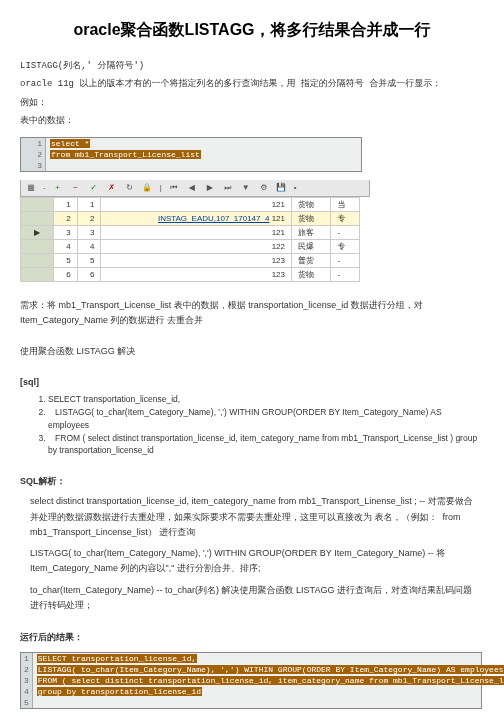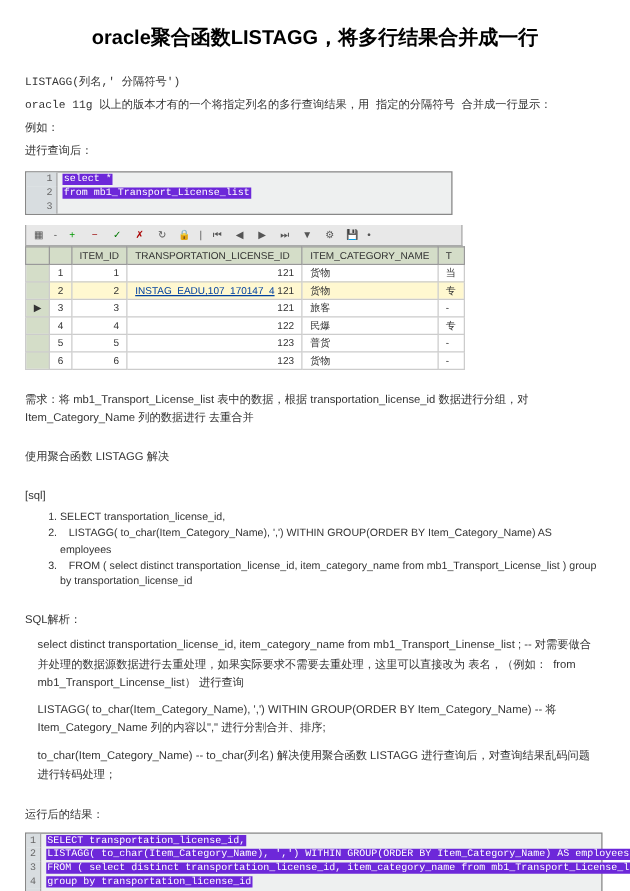--- a/index.html
+++ b/index.html
@@ -34,21 +34,21 @@
     text-align: right;
     padding: 1px 3px;
     border-right: 1px solid #aaa;
     user-select: none;
   }
   .sql-editor .code-line {
     padding: 1px 4px;
     white-space: nowrap;
   }
   .sql-editor table { border-collapse: collapse; width: 100%; }
-  .sql-highlight { background: #6d28d9; color: #fff; padding: 0 1px; }
+  .sql-highlight { background: #a16207; color: #fff; padding: 0 1px; }
   
   .toolbar {
     background: #e8e8e8;
     border: 1px solid #aaa;
     border-top: none;
     padding: 2px 4px;
     font-size: 8px;
     color: #555;
     display: flex;
     gap: 6px;
@@ -84,42 +84,42 @@
   .data-grid .rowhead {
     background: #d4ddc8;
     text-align: center;
     width: 20px;
   }
   .data-grid .num { text-align: right; }
   .data-grid .tr-highlight td:not(.rowhead) { background: #fff8d0; }
   .data-grid .link { color: #0040a0; text-decoration: underline; }
   .req { font-size: 9px; line-height: 1.7; margin: 16px 0 8px; }
   
-  .label { font-size: 9px; margin: 18px 0 6px; }
+  .label { font-size: 9px; margin: 18px 0 6px; font-weight: bold; }
   
   ol.codeol {
     font-size: 8.5px;
     padding-left: 28px;
     margin: 6px 0;
     line-height: 1.5;
     font-family: Arial, sans-serif;
   }
   ol.codeol li { color: #333; }
   
   .para { font-size: 9px; line-height: 1.7; margin: 6px 10px; }
 </style>
 </head>
 <body>
 
 <h1>oracle聚合函数LISTAGG，将多行结果合并成一行</h1>
 
 <p class="intro">LISTAGG(列名,' 分隔符号')</p>
 <p class="intro">oracle 11g 以上的版本才有的一个将指定列名的多行查询结果，用 指定的分隔符号 合并成一行显示：</p>
 <p class="intro">例如：</p>
-<p class="intro">进行查询后：</p>
+<p class="intro">表中的数据：</p>
 
 <div class="sql-editor" style="width:340px;">
   <table>
     <tbody>
         <tr>
           <td class="gutter">1</td>
       <td class="code-line"><span class="sql-highlight">select *</span></td>
         </tr>
     <tr>
           <td class="gutter">2</td>
@@ -148,28 +148,20 @@
   <span class="tb-icon">▶</span>
   <span class="tb-icon">⏭</span>
   <span class="tb-icon">▼</span>
   <span class="tb-icon">⚙</span>
   <span class="tb-icon">💾</span>
   <span>•</span>
 </div>
 
 <table class="data-grid" style="width:340px;">
   <tbody>
-      <tr>
-    <th class="rowhead"></th>
-    <th></th>
-    <th>ITEM_ID</th>
-    <th>TRANSPORTATION_LICENSE_ID</th>
-    <th>ITEM_CATEGORY_NAME</th>
-    <th>T</th>
-  </tr>
   <tr>
     <td class="rowhead"></td>
     <td class="num">1</td>
     <td class="num">1</td>
     <td class="num">121</td>
     <td>货物</td>
     <td>当</td>
   </tr>
   <tr class="tr-highlight">
     <td class="rowhead"></td>

